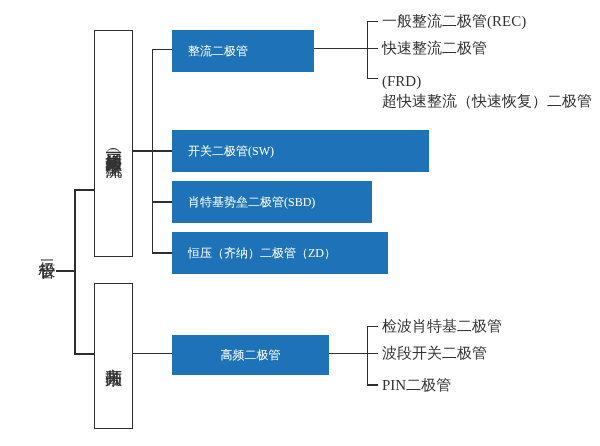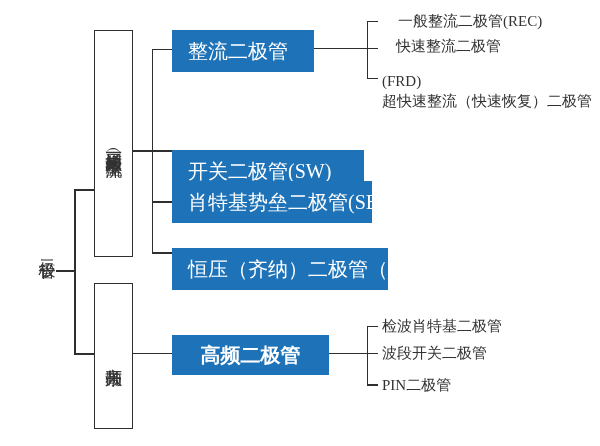--- a/index.html
+++ b/index.html
@@ -13,21 +13,21 @@
   .v { width:1.5px; }
   .cat-box {
     position:absolute; border:1.5px solid #2f2f2f; background:#ffffff;
     display:flex; align-items:center; justify-content:center;
   }
   .vtext {
     writing-mode:vertical-rl; font-size:17px; letter-spacing:1px;
     line-height:1.15; color:#333333; white-space:nowrap;
   }
   .node {
-    position:absolute; background:#1e72b7; color:#ffffff; font-size:20px;
+    position:absolute; background:#1e72b7; color:#ffffff; font-size:12px;
     display:flex; align-items:center; white-space:nowrap;
   }
   .node.pad { padding-left:16px; }
   .node.center { justify-content:center; }
   .leaf {
     position:absolute; font-size:15px; line-height:18px;
     white-space:nowrap; color:#333333;
   }
   .leaf.twoline { line-height:20px; }
   .leaf.twoline span { display:block; }
@@ -61,42 +61,42 @@
   <div class="line v" style="left:151.5px; top:48.5px; height:205px;"></div>
 
   <div class="line h" style="left:152px; top:48.5px; width:21px;"></div>
   <div class="line h" style="left:152px; top:150px; width:21px;"></div>
   <div class="line h" style="left:152px; top:201px; width:21px;"></div>
   <div class="line h" style="left:152px; top:252px; width:21px;"></div>
 
   <div class="node pad" style="left:172px; top:30px; width:142px; height:42px;">
     <span>整流二极管</span>
   </div>
-  <div class="node pad" style="left:172px; top:130px; width:192px; height:42px;margin-top:20px;">
+  <div class="node pad" style="left:172px; top:130px; width:257px; height:42px;">
     <span>开关二极管(SW)</span>
   </div>
   <div class="node pad" style="left:172px; top:181px; width:200px; height:42px;">
     <span>肖特基势垒二极管(SBD)</span>
   </div>
-  <div class="node pad" style="left:172px; top:248px; width:216px; height:42px;padding-left:16px;">
+  <div class="node pad" style="left:172px; top:232px; width:216px; height:42px;padding-left:16px;">
     <span>恒压（齐纳）二极管（ZD）</span>
   </div>
-  <div class="node center" style="left:172px; top:335px; width:157px; height:40px;font-weight:bold;">
+  <div class="node center" style="left:172px; top:335px; width:157px; height:40px;">
     <span>高频二极管</span>
   </div>
 
   <div class="line h" style="left:133px; top:352.5px; width:39px;"></div>
 
   <div class="line h" style="left:314px; top:47.5px; width:64px;"></div>
   <div class="line v" style="left:366.5px; top:20.5px; height:58px;"></div>
   <div class="line h" style="left:367px; top:20.5px; width:11px;"></div>
   <div class="line h" style="left:367px; top:77.5px; width:11px;"></div>
 
-  <div class="leaf" style="left:382px; top:12px;margin-left:16px;">一般整流二极管(REC)</div>
-  <div class="leaf" style="left:396px; top:39px;font-family:Liberation Mono, monospace;">快速整流二极管</div>
+  <div class="leaf" style="left:382px; top:12px;">一般整流二极管(REC)</div>
+  <div class="leaf" style="left:382px; top:39px;">快速整流二极管</div>
   <div class="leaf twoline" style="left:382px; top:71px;">
     <span>(FRD)</span>
     <span>超快速整流（快速恢复）二极管</span>
   </div>
 
   <div class="line h" style="left:329px; top:352.5px; width:49px;"></div>
   <div class="line v" style="left:366.5px; top:325.5px; height:60px;"></div>
   <div class="line h" style="left:367px; top:325.5px; width:11px;"></div>
   <div class="line h" style="left:367px; top:384px; width:11px;"></div>
 

